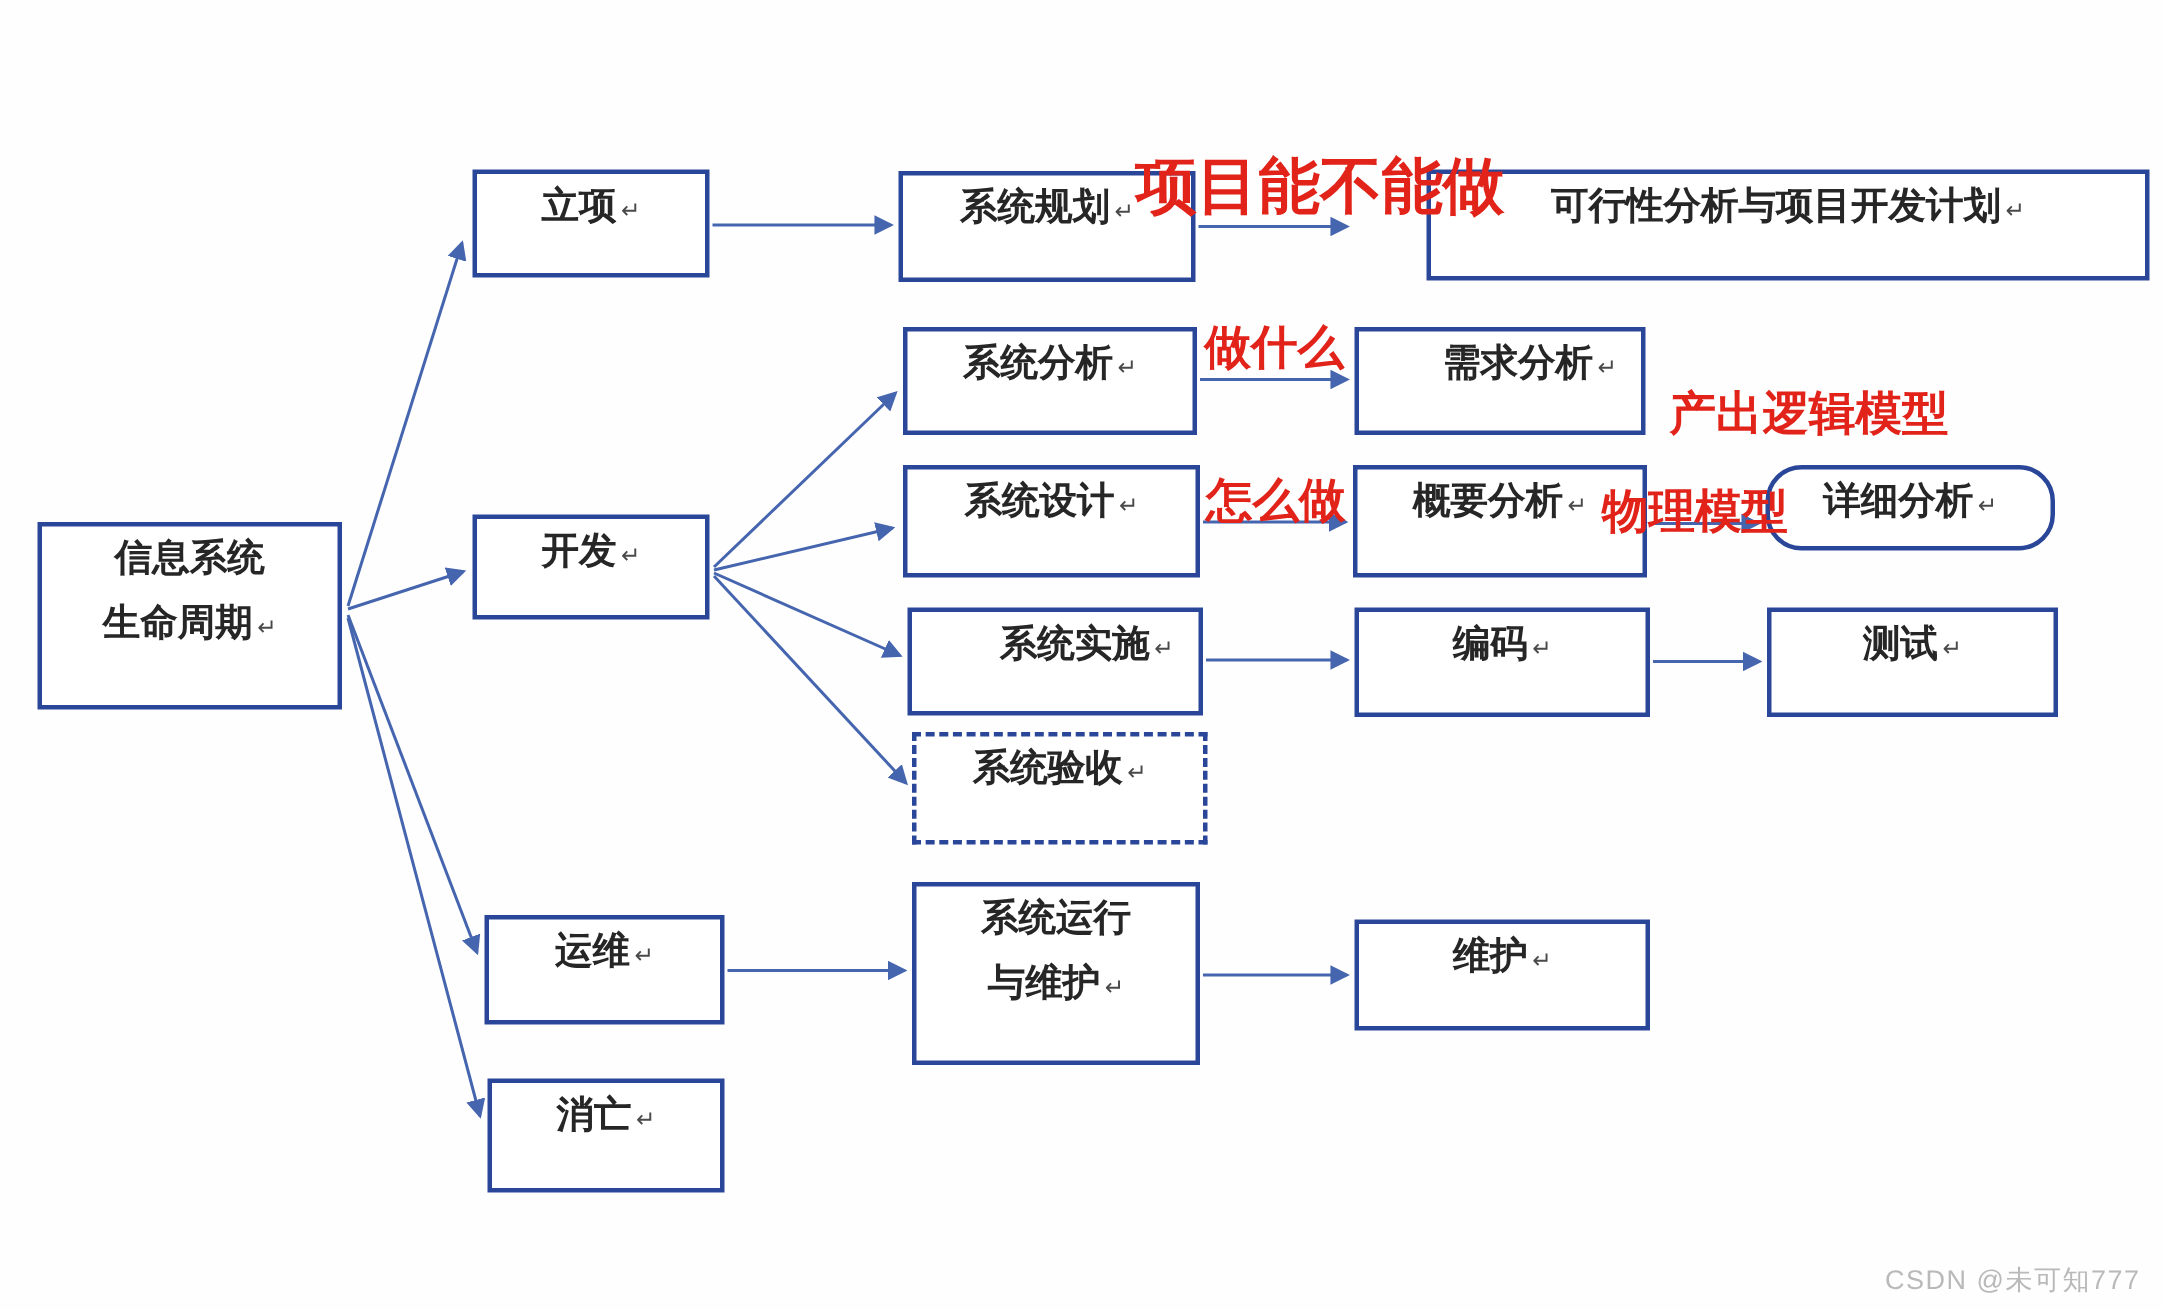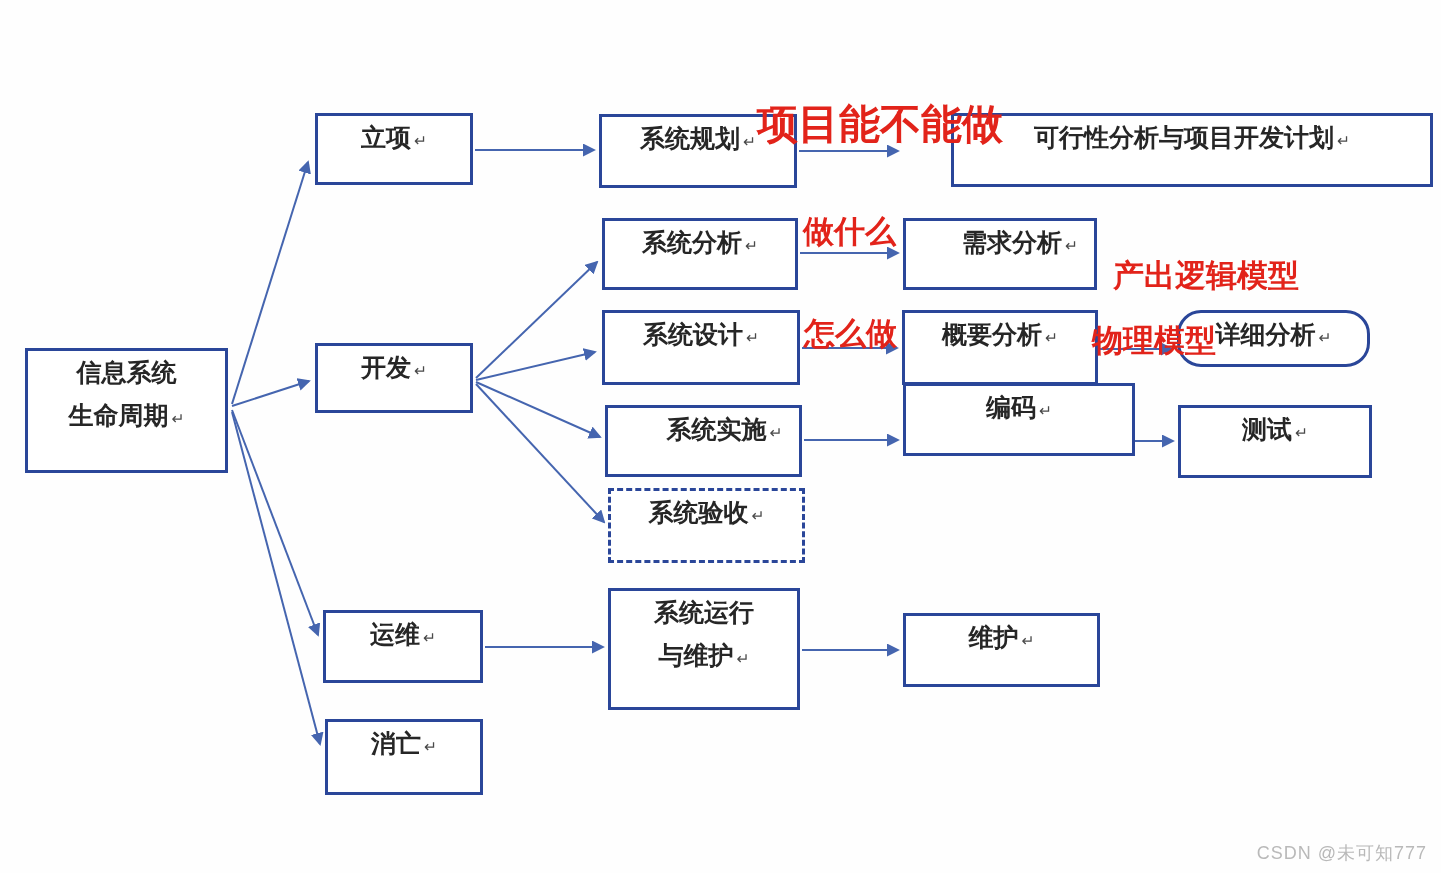--- a/index.html
+++ b/index.html
@@ -97,21 +97,21 @@
     </div>
     <div class="node" style="left: 902px; top: 310px; width: 196px; height: 75px;">
       <div class="nline">概要分析<span class="ret">↵</span></div>
     </div>
     <div class="node" style="left: 1177px; top: 310px; width: 193px; height: 57px; border-radius: 24px;">
       <div class="nline">详细分析<span class="ret">↵</span></div>
     </div>
     <div class="node" style="left: 605px; top: 405px; width: 197px; height: 72px; padding-left: 42px;">
       <div class="nline">系统实施<span class="ret">↵</span></div>
     </div>
-    <div class="node" style="left: 903px; top: 383px; width: 232px; height: 73px;">
+    <div class="node" style="left: 903px; top: 405px; width: 197px; height: 73px;">
       <div class="nline">编码<span class="ret">↵</span></div>
     </div>
     <div class="node" style="left: 1178px; top: 405px; width: 194px; height: 73px;">
       <div class="nline">测试<span class="ret">↵</span></div>
     </div>
     <div class="node dashed" style="left: 608px; top: 488px; width: 197px; height: 75px;">
       <div class="nline">系统验收<span class="ret">↵</span></div>
     </div>
     <div class="node" style="left: 323px; top: 610px; width: 160px; height: 73px;">
       <div class="nline">运维<span class="ret">↵</span></div>
@@ -123,14 +123,14 @@
     <div class="node" style="left: 903px; top: 613px; width: 197px; height: 74px;">
       <div class="nline">维护<span class="ret">↵</span></div>
     </div>
     <div class="node" style="left: 325px; top: 719px; width: 158px; height: 76px;">
       <div class="nline">消亡<span class="ret">↵</span></div>
     </div>
     <div class="annot" style="left: 757px; top: 97px; font-size: 41px;">项目能不能做</div>
     <div class="annot" style="left: 803px; top: 211px; font-size: 31px;">做什么</div>
     <div class="annot" style="left: 1113px; top: 226px; font-size: 31px; margin-top: 29px;">产出逻辑模型</div>
     <div class="annot" style="left: 804px; top: 313px; font-size: 31px;">怎么做</div>
-    <div class="annot" style="left: 1068px; top: 320px; font-size: 31px; margin-left: 24px;">物理模型</div>
+    <div class="annot" style="left: 1068px; top: 320px; font-size: 31px;">物理模型</div>
   </div>
 
 </body></html>

